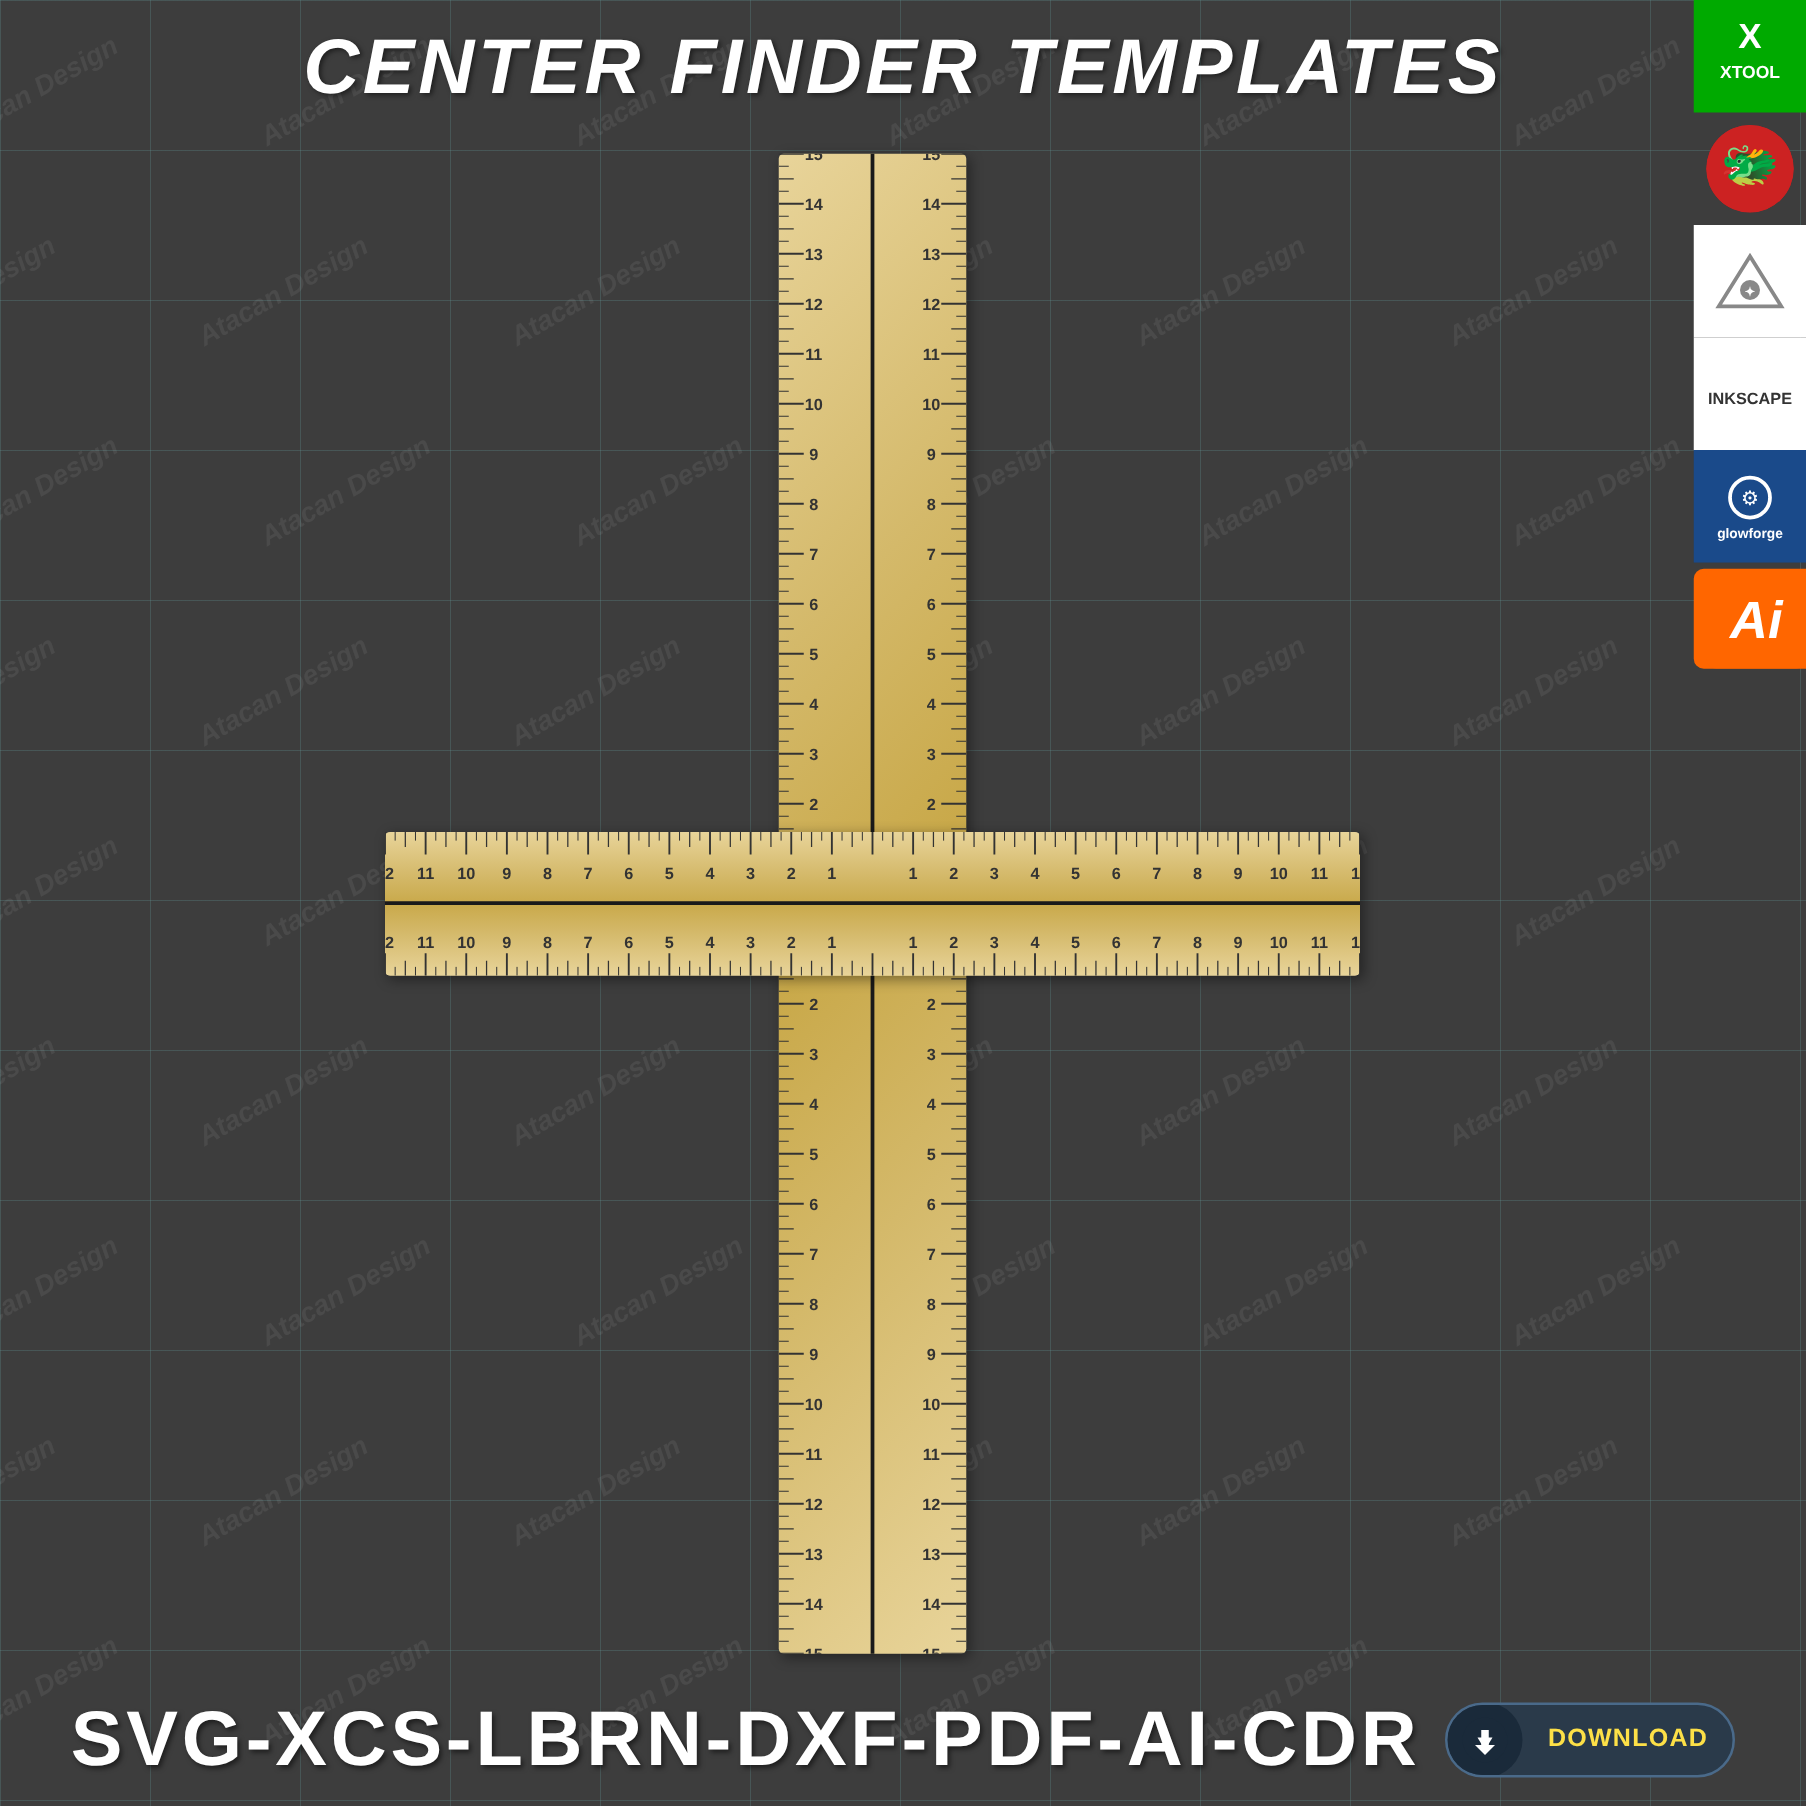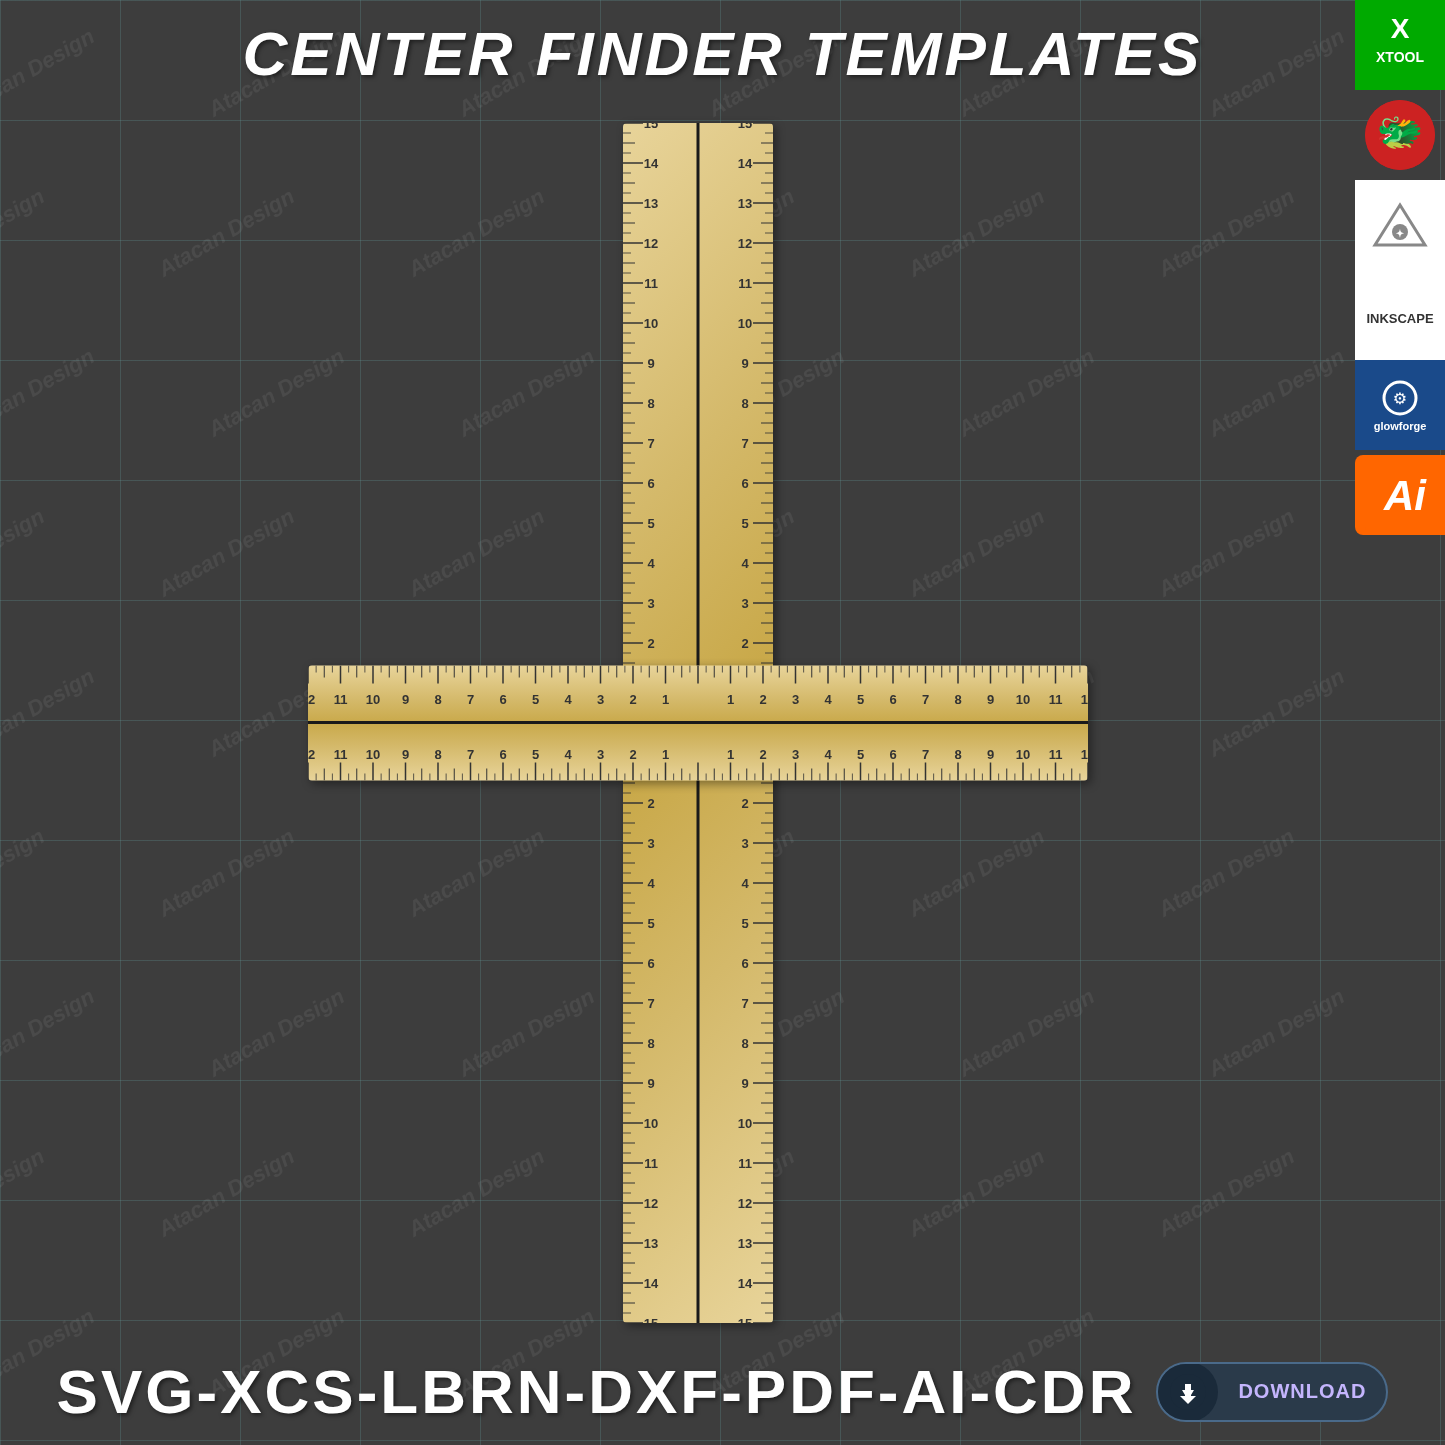--- a/index.html
+++ b/index.html
@@ -90,21 +90,21 @@
     .download-icon-area {
       background: #1a2a3a;
       width: 60px;
       height: 60px;
       display: flex;
       align-items: center;
       justify-content: center;
       border-radius: 50%;
     }
     .download-label {
-      color: #c4b5fd;
+      color: #fde047;
       font-size: 20px;
       font-weight: bold;
       padding: 0 20px;
       letter-spacing: 1px;
     }
 
     
     .sidebar-icons {
       position: absolute;
       right: 0;

